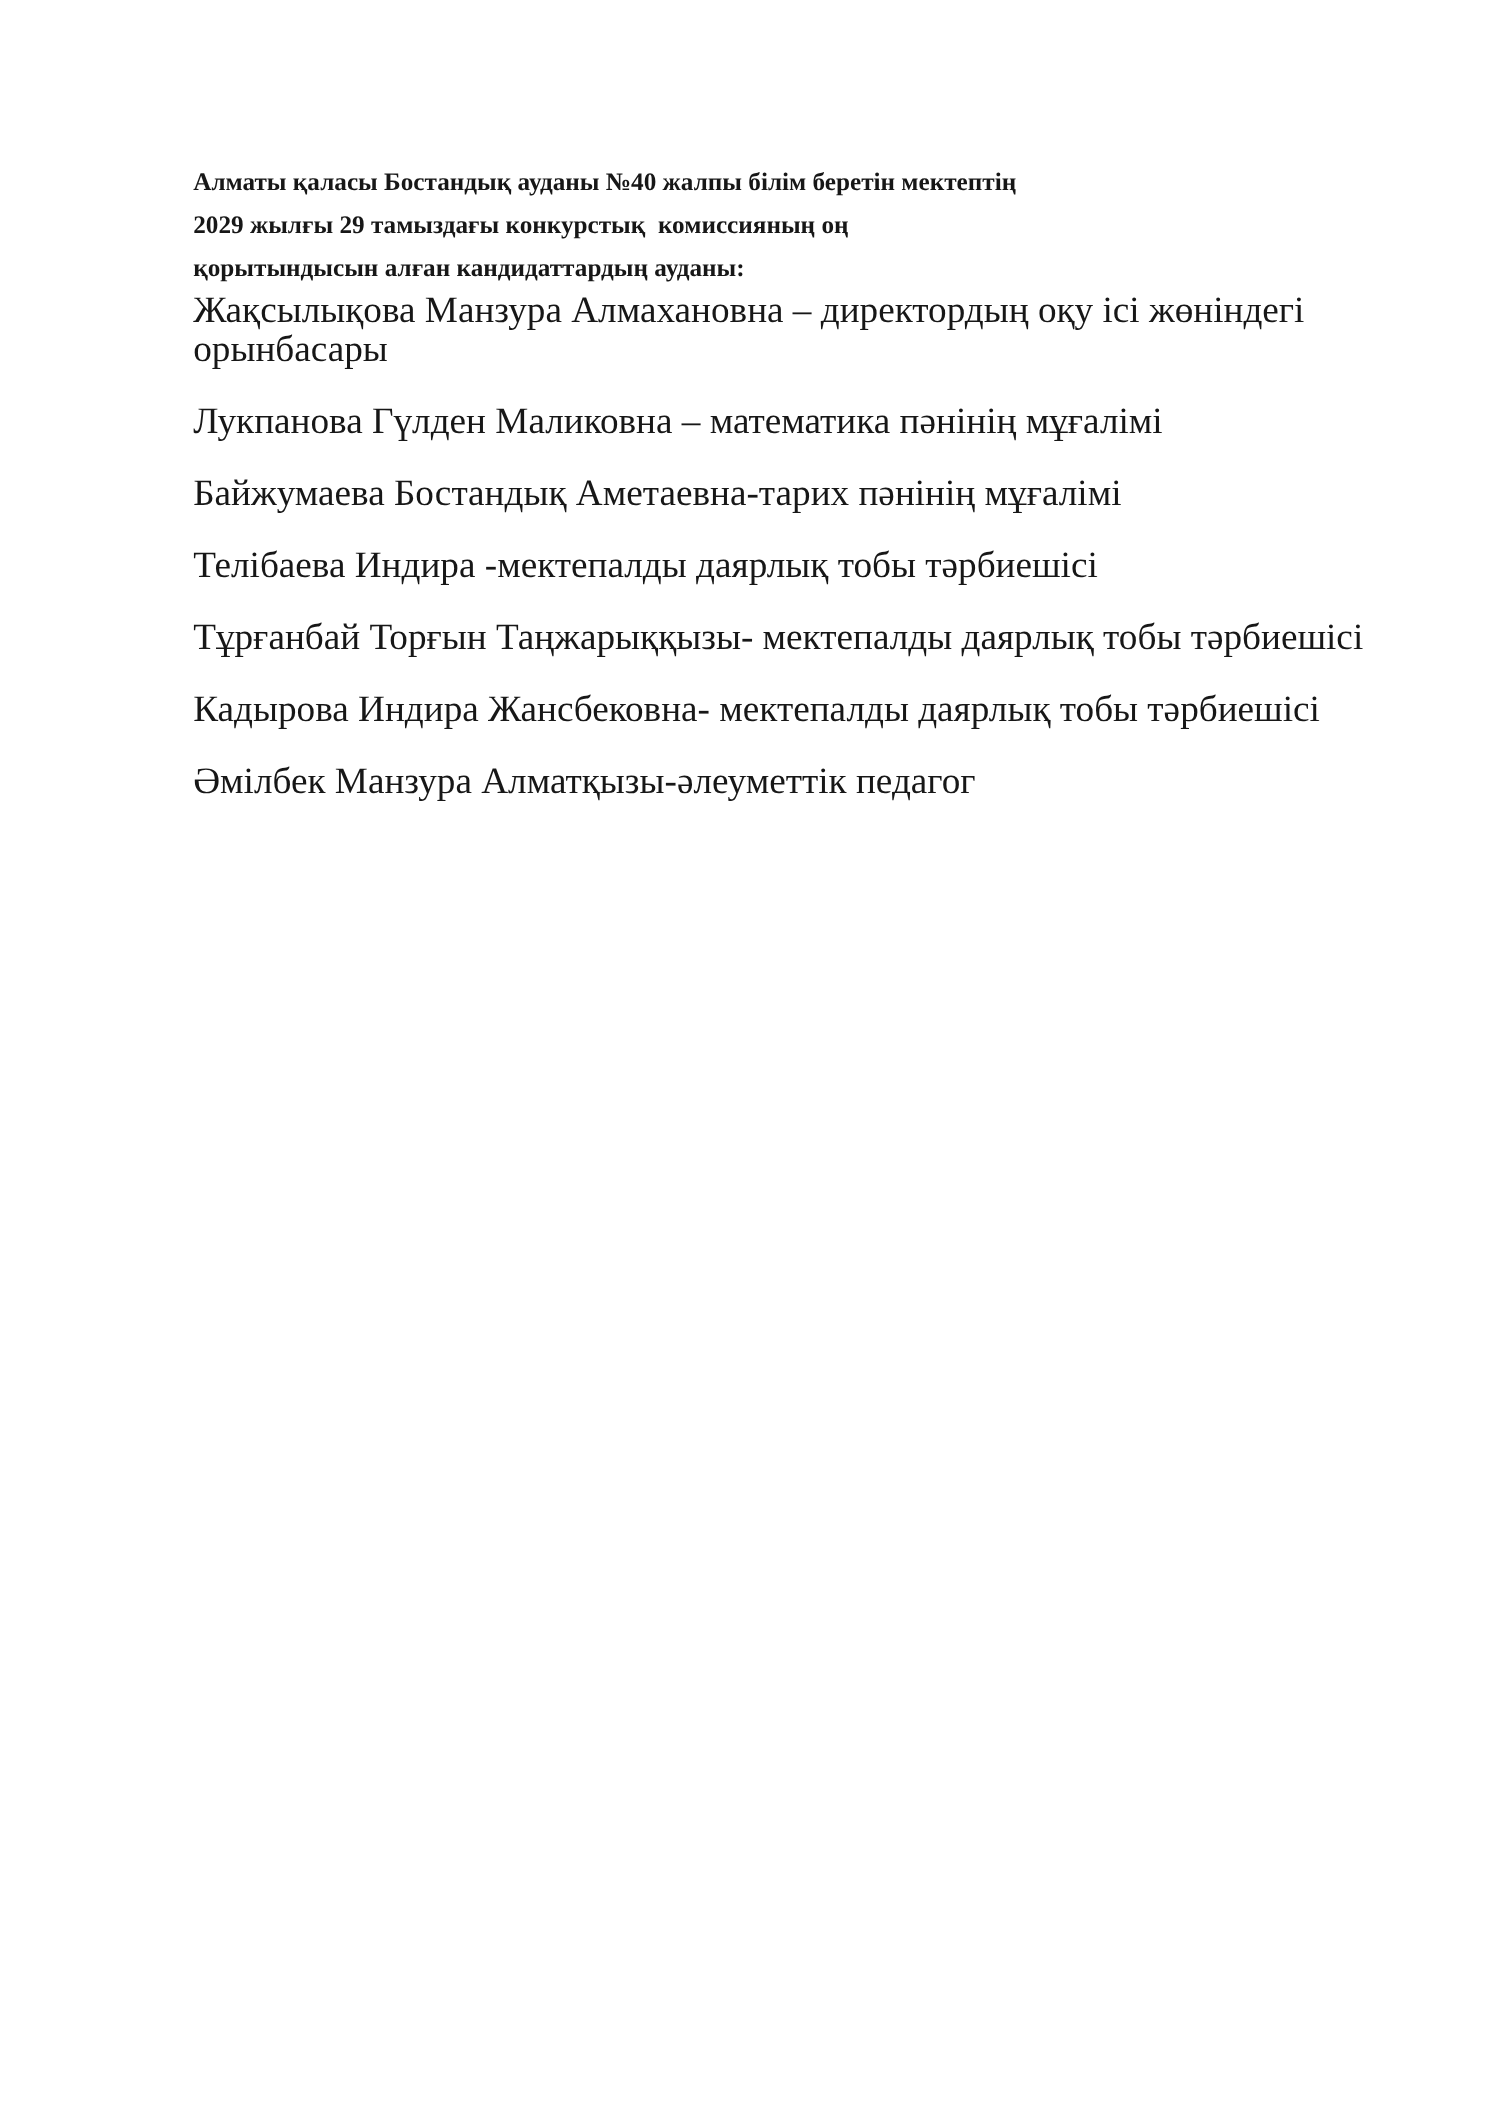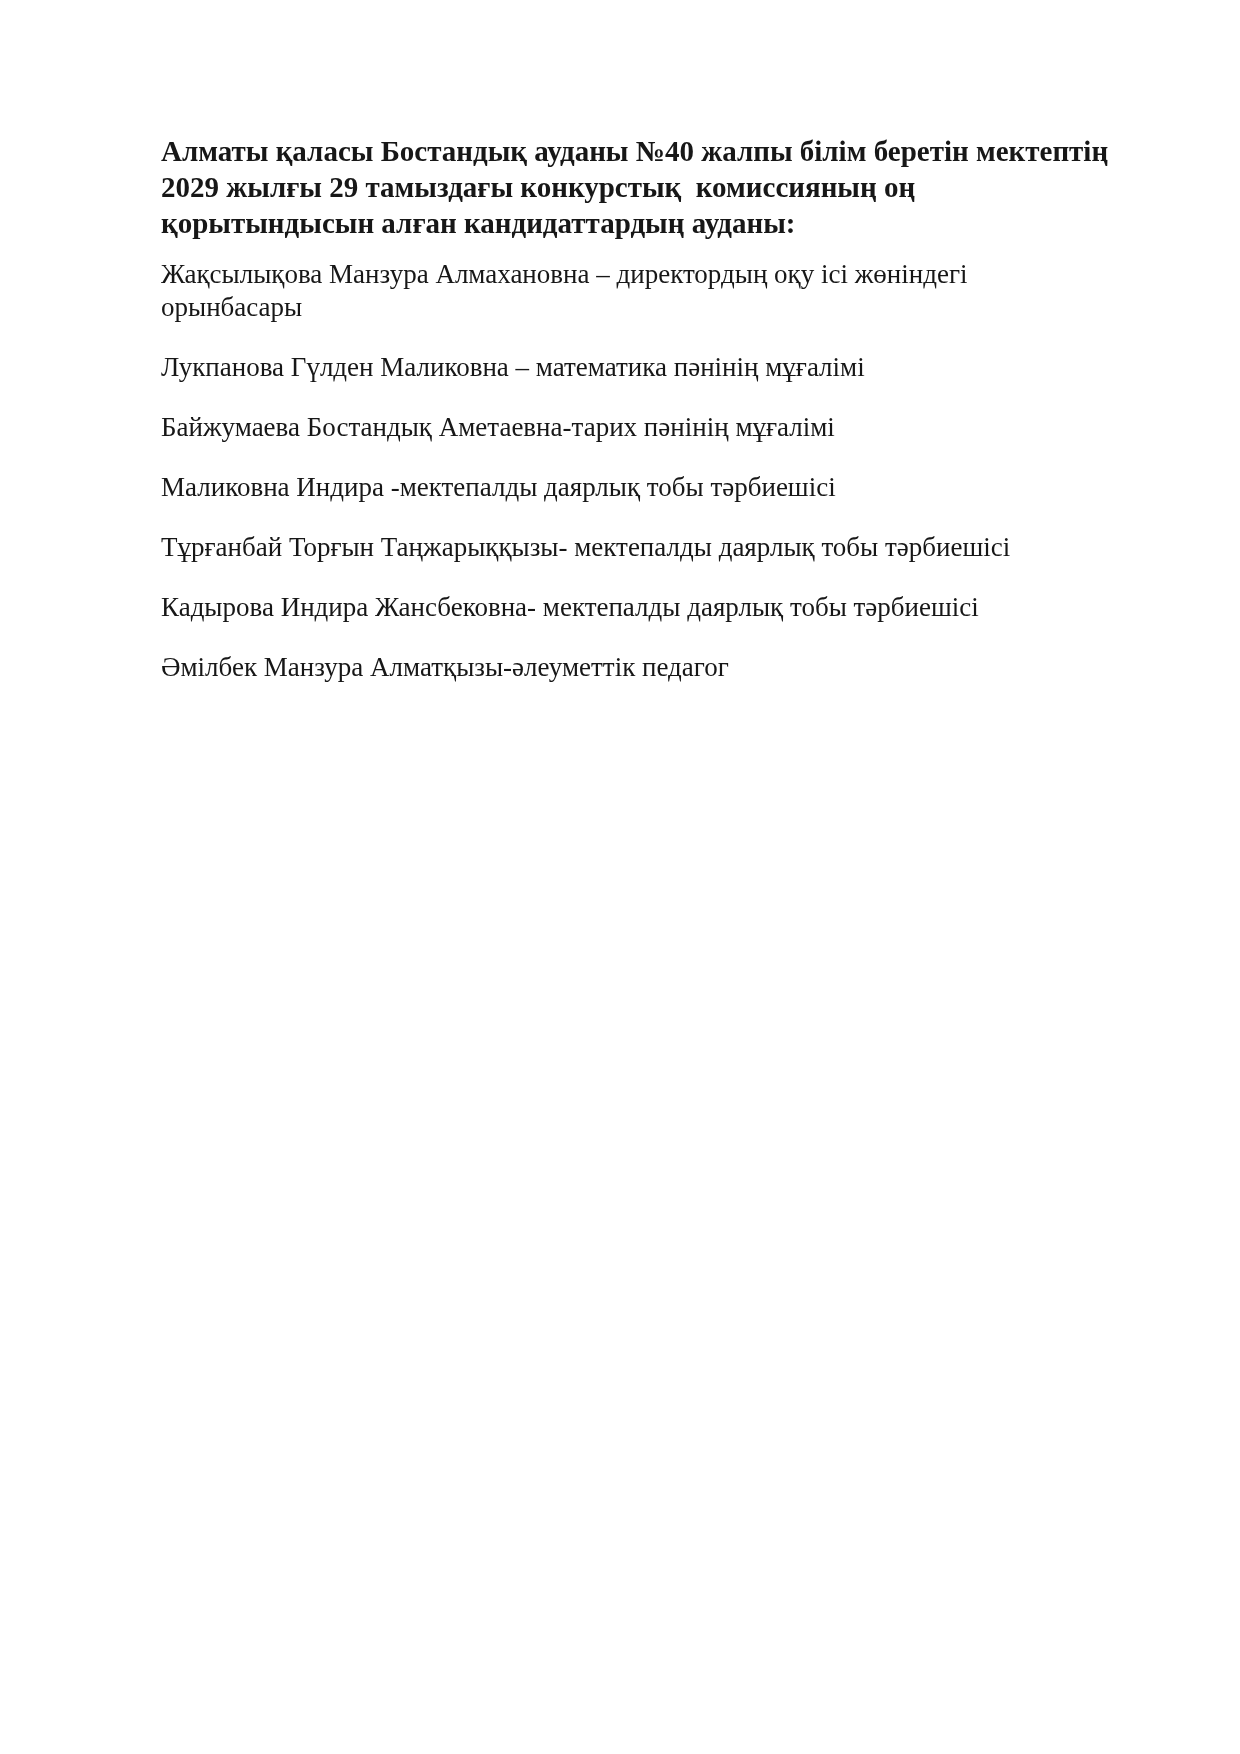--- a/index.html
+++ b/index.html
@@ -17,30 +17,30 @@
     color: #171717;
   }
   .content {
     position: absolute;
     left: 161px;
     top: 133px;
     width: 920px;
   }
   .title {
     font-weight: bold;
-    font-size: 29px;
-    margin: 0 0 17px 0;
+    font-size: 21px;
+    margin: 0 0 0 0;
   }
   .title-line {
     line-height: 36px;
     white-space: pre;
   }
   .para {
     margin: 0 16px 27px 0;
-    font-size: 27px;
+    font-size: 31px;
   }
   .cand-line {
     display: block;
     line-height: 33px;
     white-space: pre;
   }
 </style>
 </head>
 <body>
 
@@ -58,21 +58,21 @@
         <span class="cand-line">Жақсылықова Манзура Алмахановна – директордың оқу ісі жөніндегі</span>
         <span class="cand-line">орынбасары</span>
       </p>
       <p class="para">
         <span class="cand-line">Лукпанова Гүлден Маликовна – математика пәнінің мұғалімі</span>
       </p>
       <p class="para">
         <span class="cand-line">Байжумаева Бостандық Аметаевна-тарих пәнінің мұғалімі</span>
       </p>
       <p class="para">
-        <span class="cand-line">Маликовна Индира -мектепалды даярлық тобы тәрбиешісі</span>
+        <span class="cand-line">Телібаева Индира -мектепалды даярлық тобы тәрбиешісі</span>
       </p>
       <p class="para">
         <span class="cand-line">Тұрғанбай Торғын Таңжарыққызы- мектепалды даярлық тобы тәрбиешісі</span>
       </p>
       <p class="para">
         <span class="cand-line">Кадырова Индира Жансбековна- мектепалды даярлық тобы тәрбиешісі</span>
       </p>
       <p class="para">
         <span class="cand-line">Әмілбек Манзура Алматқызы-әлеуметтік педагог</span>
       </p>

